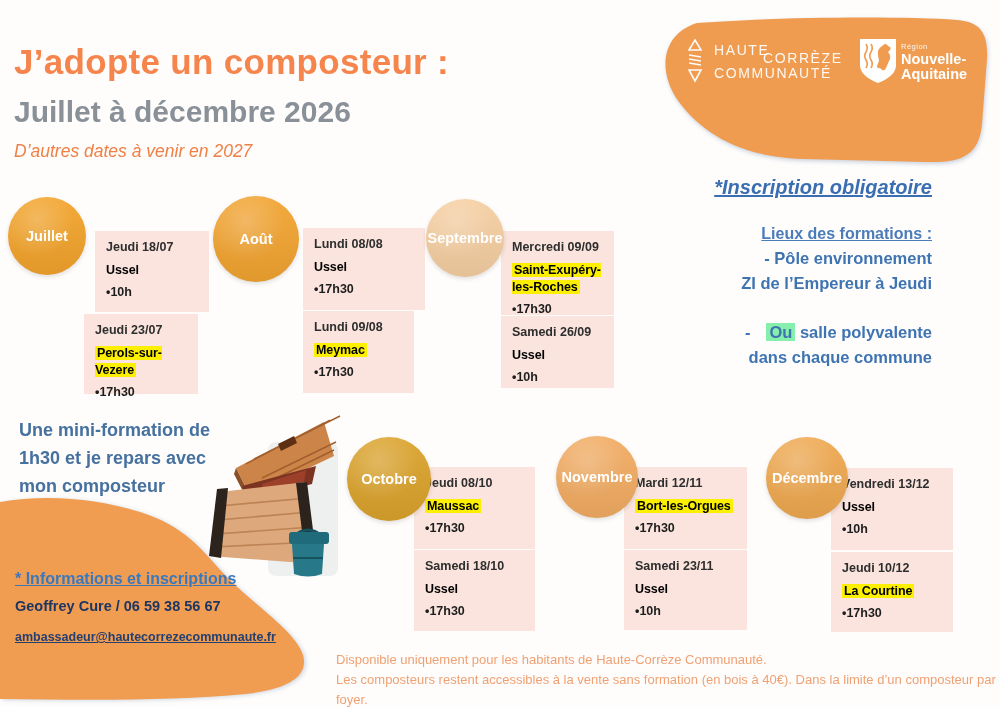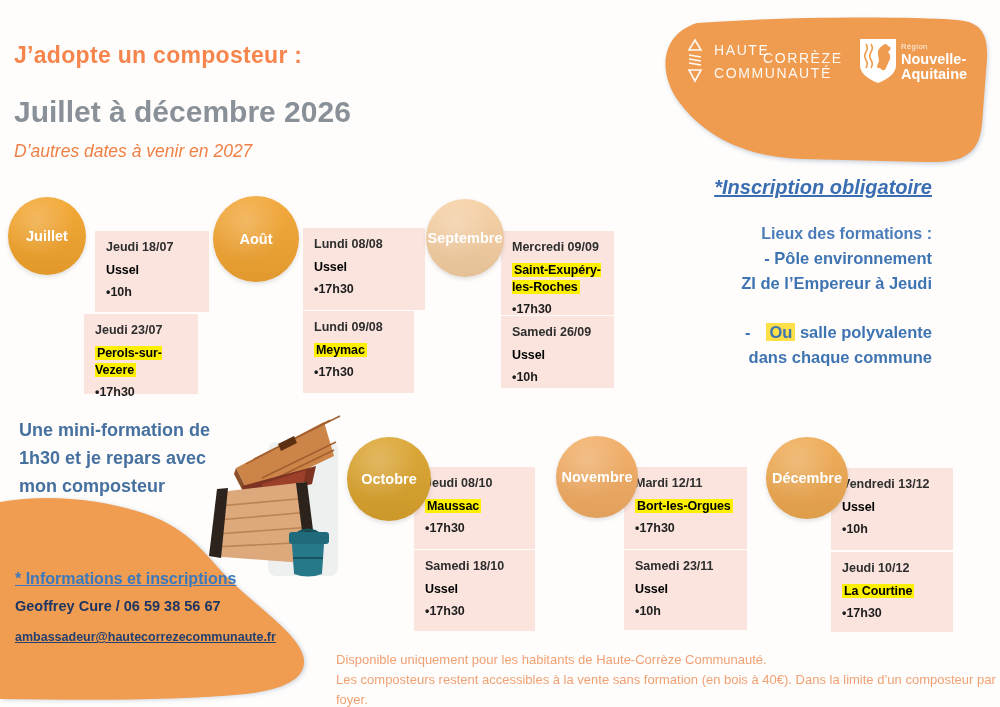--- a/index.html
+++ b/index.html
@@ -3,45 +3,45 @@
 <meta charset="utf-8">
 <style>
   * { margin:0; padding:0; box-sizing:border-box; }
   html,body { background:#e8e8e8; }
   body { font-family:"Liberation Sans", sans-serif; }
   .page {
     position:relative; width:1000px; height:707px;
     background:#fefdfc; overflow:hidden; margin:0 auto;
   }
   
-  .title   { position:absolute; left:14px; top:42px; font-size:23px; font-weight:700; color:#f5854c; letter-spacing:.3px; }
+  .title   { position:absolute; left:14px; top:42px; font-size:35px; font-weight:700; color:#f5854c; letter-spacing:.3px; }
   .subtitle{ position:absolute; left:14px; top:95px; font-size:30px; font-weight:700; color:#8a9098; }
   .note    { position:absolute; left:14px; top:141px; font-size:17.5px; font-weight:400; font-style:italic; color:#ef8046; }
 
   
   .header-blob { position:absolute; left:645px; top:14px; width:350px; height:155px; filter:drop-shadow(1px 2px 2px rgba(110,130,160,.35)); }
   .logo-mark { position:absolute; left:686px; top:38px; }
   .logo-org { position:absolute; color:rgba(255,255,255,.93); font-size:14px; letter-spacing:1.6px; font-weight:500; }
   .org1 { left:714px; top:42px; }
   .org2 { left:763px; top:50px; }
   .org3 { left:714px; top:65px; }
   .shield { position:absolute; left:858px; top:37px; }
   .region-label { position:absolute; left:901px; top:42px; font-size:7.5px; color:rgba(255,255,255,.9); letter-spacing:.5px; }
   .region-line { position:absolute; color:#fff; font-size:14.5px; font-weight:700; }
   .regl1 { left:901px; top:51px; }
   .regl2 { left:901px; top:66px; }
 
   
   .reg { position:absolute; left:628px; top:176px; width:304px; text-align:right; }
   .reg-title { font-size:20px; font-weight:700; font-style:italic; color:#3a6db1; text-decoration:underline; margin-bottom:22px; }
-  .reg-loc-title { font-size:16px; font-weight:700; color:#4a7cba; line-height:25px; }
+  .reg-loc-title { font-size:16px; font-weight:700; color:#4a7cba; text-decoration:underline; line-height:25px; }
   .reg-line { font-size:16.5px; font-weight:700; color:#3f74b2; line-height:25px; }
   .reg-or { margin-top:24px; }
   .or-prefix { display:inline-block; margin-right:16px; }
-  .hl-ou { background:#fde047; padding:0 3px; }
+  .hl-ou { background:#86efac; padding:0 3px; }
 
   
   .circle {
     position:absolute; border-radius:50%; z-index:3;
     display:flex; align-items:center; justify-content:center;
     color:#fff; font-weight:700; font-size:14.5px;
     background-image: radial-gradient(circle at 38% 30%, rgba(255,255,255,.22), rgba(255,255,255,0) 50%),
                       linear-gradient(rgba(255,255,255,.06), rgba(0,0,0,.07));
     filter:drop-shadow(0 2px 2px rgba(0,0,0,.12));
   }

